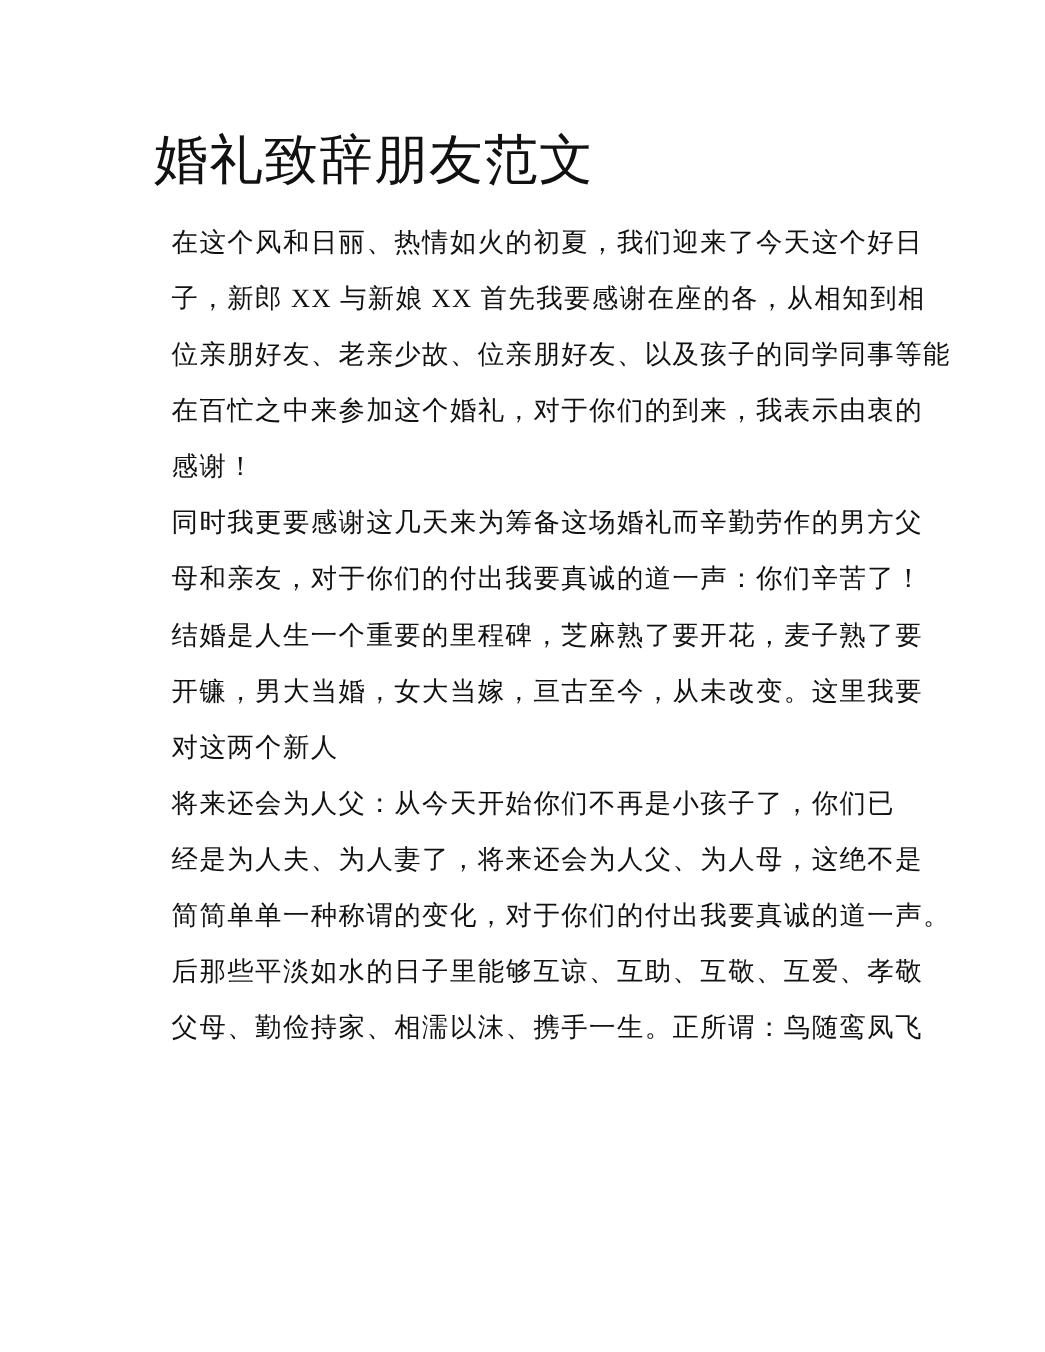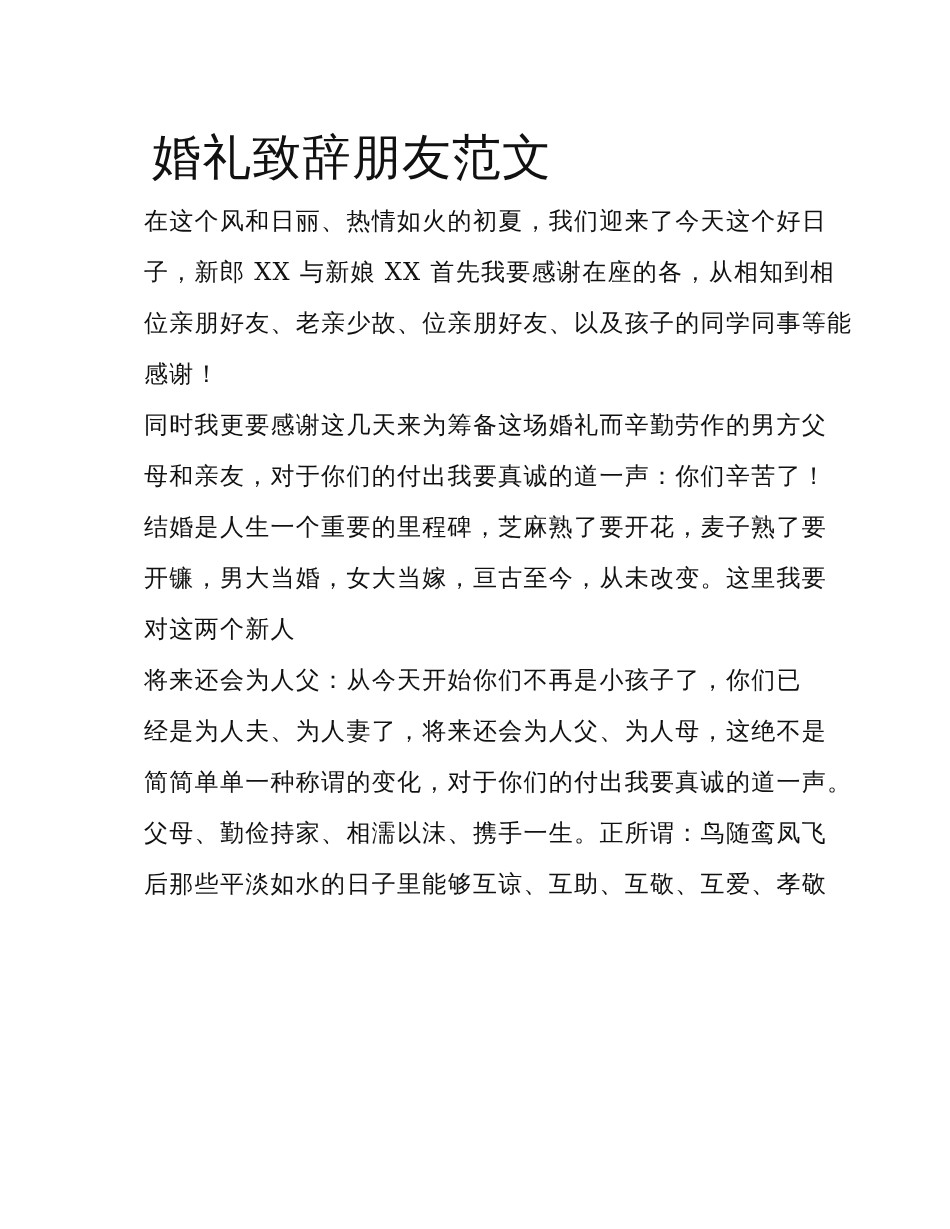--- a/index.html
+++ b/index.html
@@ -23,27 +23,28 @@
     }
     .title {
       position: absolute;
       left: 0;
       top: 114px;
       font-size: 49px;
       line-height: 64px;
       letter-spacing: 1px;
       white-space: nowrap;
       font-weight: normal;
-      margin: 12px;
+      margin: 0;
     }
     .body {
       position: absolute;
-      left: 4px;
+      left: 16px;
       top: 196px;
       width: 672px;
+      font-family: Liberation Serif, serif;
     }
     .line {
       height: 51px;
       line-height: 51px;
       font-size: 24px;
       white-space: nowrap;
       letter-spacing: 1.3px;
     }
   </style>
 </head>
@@ -52,30 +53,31 @@
 <div class="page">
   <h1 class="title">婚礼致辞朋友范文</h1>
 
   <div class="body">
     <div>
       <div class="line">在这个风和日丽、热情如火的初夏，我们迎来了今天这个好日</div>
       <div class="line">子，新郎 XX 与新娘 XX 首先我要感谢在座的各，从相知到相</div>
     </div>
     <div>
       <div class="line">位亲朋好友、老亲少故、位亲朋好友、以及孩子的同学同事等能</div>
+      <div class="line">在百忙之中来参加这个婚礼，对于你们的到来，我表示由衷的</div>
       <div class="line">感谢！</div>
     </div>
     <div>
       <div class="line">同时我更要感谢这几天来为筹备这场婚礼而辛勤劳作的男方父</div>
       <div class="line">母和亲友，对于你们的付出我要真诚的道一声：你们辛苦了！</div>
       <div class="line">结婚是人生一个重要的里程碑，芝麻熟了要开花，麦子熟了要</div>
       <div class="line">开镰，男大当婚，女大当嫁，亘古至今，从未改变。这里我要</div>
       <div class="line">对这两个新人</div>
     </div>
     <div>
       <div class="line">将来还会为人父：从今天开始你们不再是小孩子了，你们已</div>
       <div class="line">经是为人夫、为人妻了，将来还会为人父、为人母，这绝不是</div>
       <div class="line">简简单单一种称谓的变化，对于你们的付出我要真诚的道一声。</div>
+      <div class="line">后那些平淡如水的日子里能够互谅、互助、互敬、互爱、孝敬</div>
       <div class="line">父母、勤俭持家、相濡以沫、携手一生。正所谓：鸟随鸾凤飞</div>
-      <div class="line">后那些平淡如水的日子里能够互谅、互助、互敬、互爱、孝敬</div>
     </div>
   </div>
 </div>
 
 </body></html>

